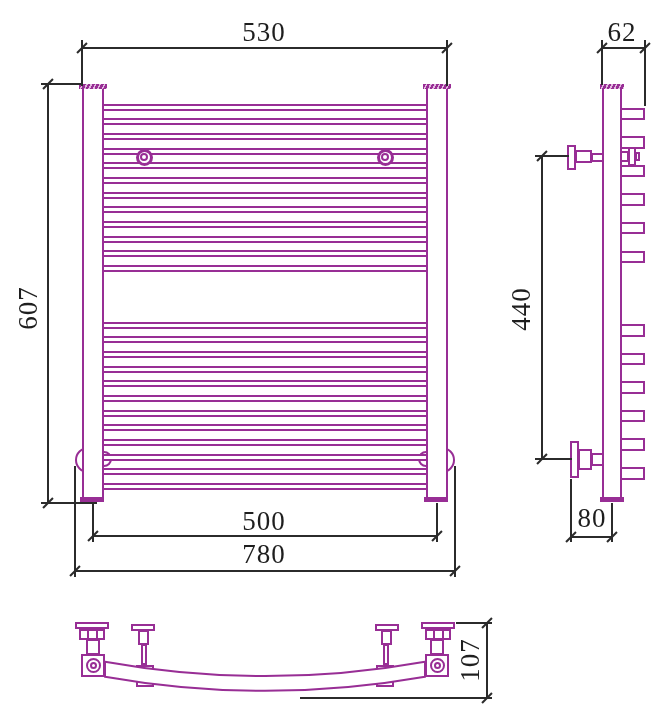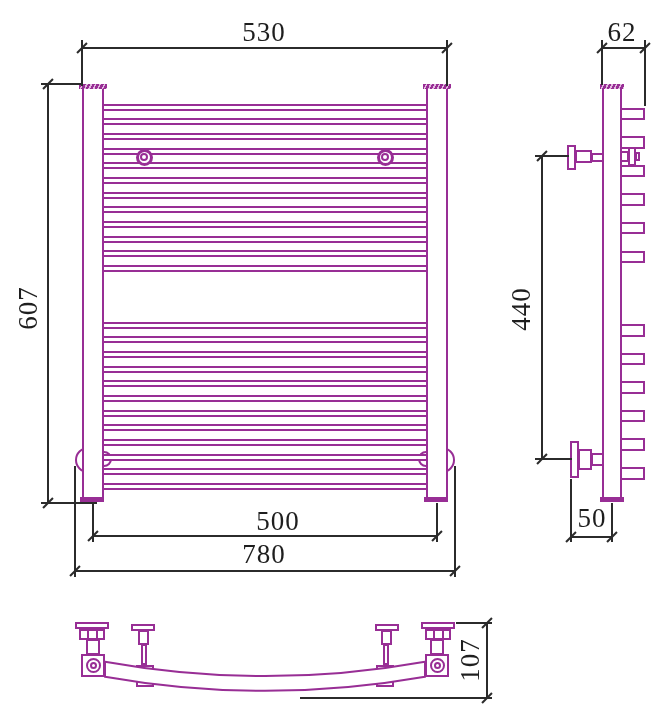--- a/index.html
+++ b/index.html
@@ -89,21 +89,21 @@
     <div class="tk" style="left:75px;top:47px"></div>
     <div class="tk" style="left:440px;top:47px"></div>
 
     <div class="lbl vl" style="left:-22px;top:293px">607</div>
     <div class="dl" style="left:47px;top:83px;width:2px;height:421px"></div>
     <div class="dl" style="left:41px;top:83px;width:40px;height:2px"></div>
     <div class="dl" style="left:41px;top:502px;width:56px;height:2px"></div>
     <div class="tk" style="left:41px;top:83px"></div>
     <div class="tk" style="left:41px;top:502px"></div>
 
-    <div class="lbl" style="left:228px;top:506px">500</div>
+    <div class="lbl" style="left:214px;top:506px">500</div>
     <div class="dl" style="left:93px;top:535px;width:344px;height:2px"></div>
     <div class="dl" style="left:92px;top:503px;width:2px;height:39px"></div>
     <div class="dl" style="left:436px;top:503px;width:2px;height:39px"></div>
     <div class="tk" style="left:86px;top:535px"></div>
     <div class="tk" style="left:430px;top:535px"></div>
 
     <div class="lbl" style="left:214px;top:539px">780</div>
     <div class="dl" style="left:75px;top:570px;width:380px;height:2px"></div>
     <div class="dl" style="left:74px;top:466px;width:2px;height:111px"></div>
     <div class="dl" style="left:454px;top:466px;width:2px;height:111px"></div>
@@ -151,21 +151,21 @@
     <div class="tk" style="left:595px;top:47px"></div>
     <div class="tk" style="left:638px;top:47px"></div>
 
     <div class="lbl vl" style="left:471px;top:294px">440</div>
     <div class="dl" style="left:541px;top:155px;width:2px;height:305px"></div>
     <div class="dl" style="left:535px;top:155px;width:34px;height:2px"></div>
     <div class="dl" style="left:535px;top:458px;width:37px;height:2px"></div>
     <div class="tk" style="left:535px;top:155px"></div>
     <div class="tk" style="left:535px;top:458px"></div>
 
-    <div class="lbl" style="left:542px;top:503px">50</div>
+    <div class="lbl" style="left:542px;top:503px">80</div>
     <div class="dl" style="left:570px;top:536px;width:43px;height:2px"></div>
     <div class="dl" style="left:570px;top:479px;width:2px;height:63px"></div>
     <div class="dl" style="left:611px;top:503px;width:2px;height:39px"></div>
     <div class="tk" style="left:564px;top:536px"></div>
     <div class="tk" style="left:605px;top:536px"></div>
   </div>
 
   <div>
 
     <div class="p" style="left:136px;top:665px;width:18px;height:22px;z-index:1"></div>

